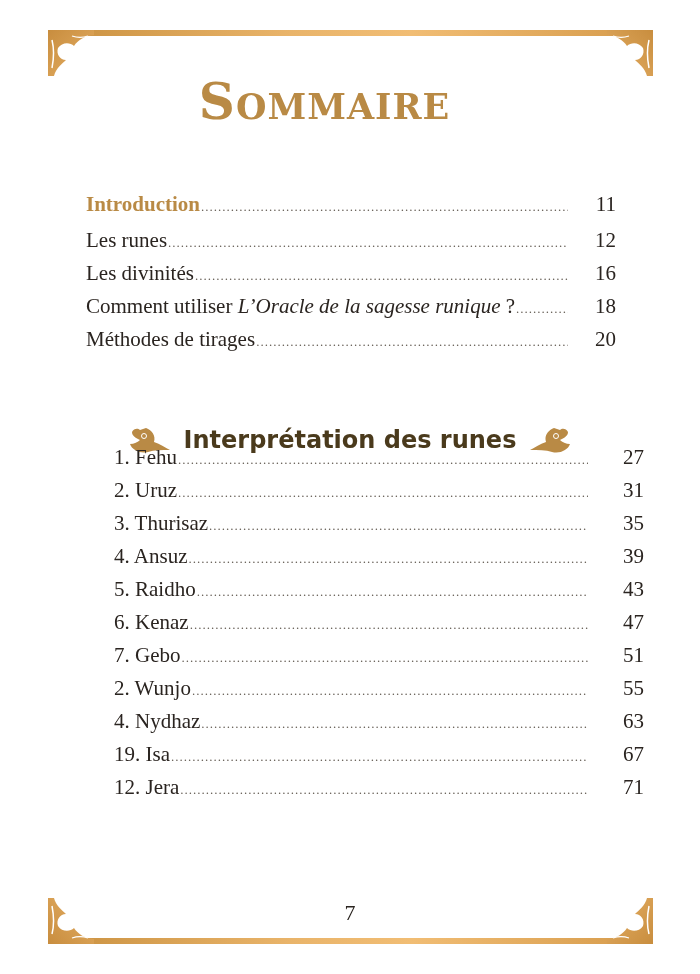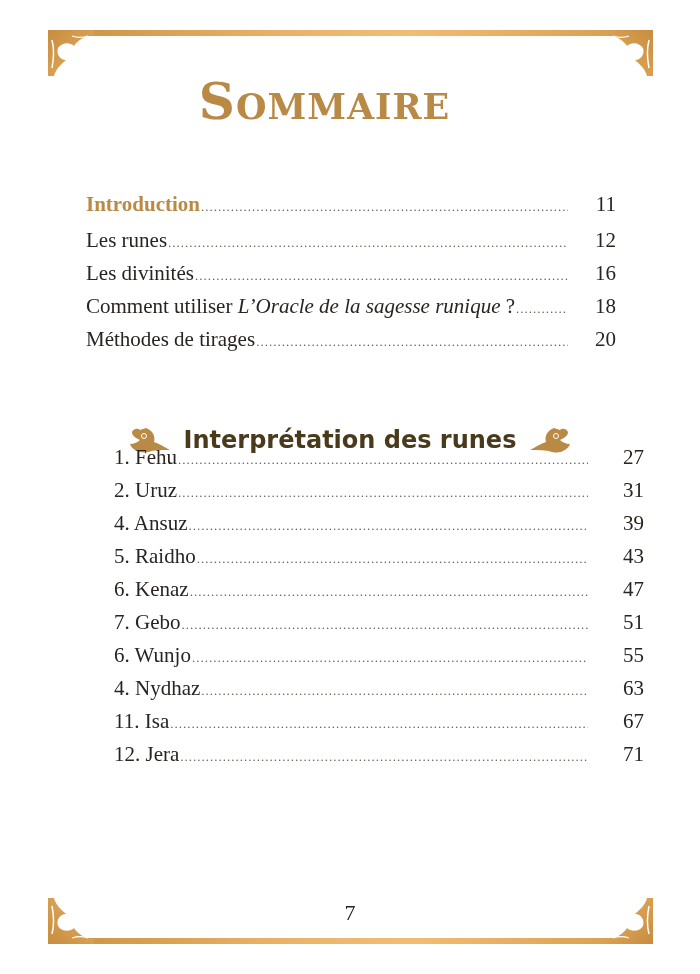--- a/index.html
+++ b/index.html
@@ -160,51 +160,56 @@
       <span class="label">1. Fehu</span>
       <span class="dots"></span>
       <span class="page">27</span>
     </div>
   <div class="row">
       <span class="label">2. Uruz</span>
       <span class="dots"></span>
       <span class="page">31</span>
     </div>
   <div class="row">
+      <span class="label">3. Thurisaz</span>
+      <span class="dots"></span>
+      <span class="page">35</span>
+    </div>
+  <div class="row">
       <span class="label">4. Ansuz</span>
       <span class="dots"></span>
       <span class="page">39</span>
     </div>
   <div class="row">
       <span class="label">5. Raidho</span>
       <span class="dots"></span>
       <span class="page">43</span>
     </div>
   <div class="row">
       <span class="label">6. Kenaz</span>
       <span class="dots"></span>
       <span class="page">47</span>
     </div>
   <div class="row">
       <span class="label">7. Gebo</span>
       <span class="dots"></span>
       <span class="page">51</span>
     </div>
   <div class="row">
-      <span class="label">6. Wunjo</span>
+      <span class="label">2. Wunjo</span>
       <span class="dots"></span>
       <span class="page">55</span>
     </div>
   <div class="row">
       <span class="label">4. Nydhaz</span>
       <span class="dots"></span>
       <span class="page">63</span>
     </div>
   <div class="row">
-      <span class="label">11. Isa</span>
+      <span class="label">19. Isa</span>
       <span class="dots"></span>
       <span class="page">67</span>
     </div>
   <div class="row">
       <span class="label">12. Jera</span>
       <span class="dots"></span>
       <span class="page">71</span>
     </div>
 </div>
 

